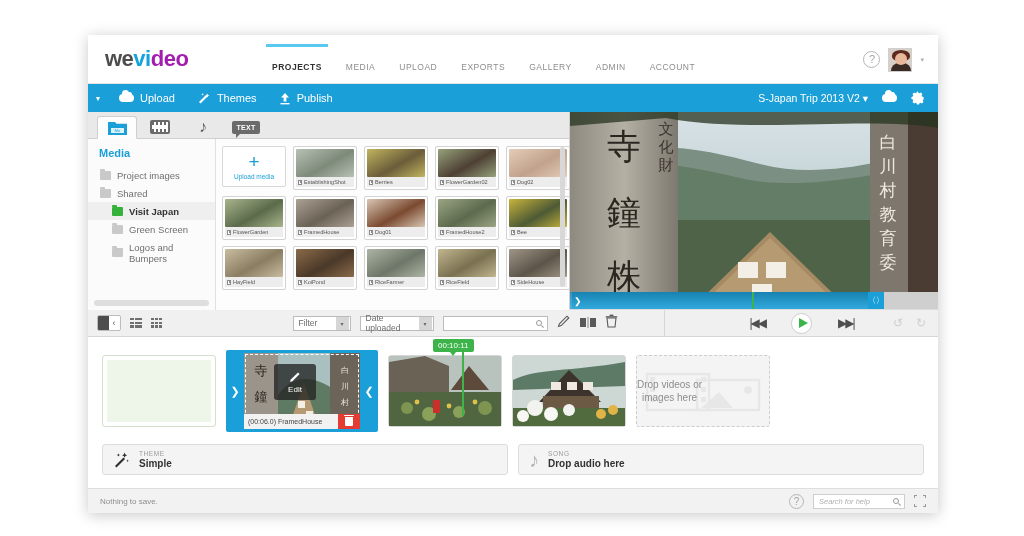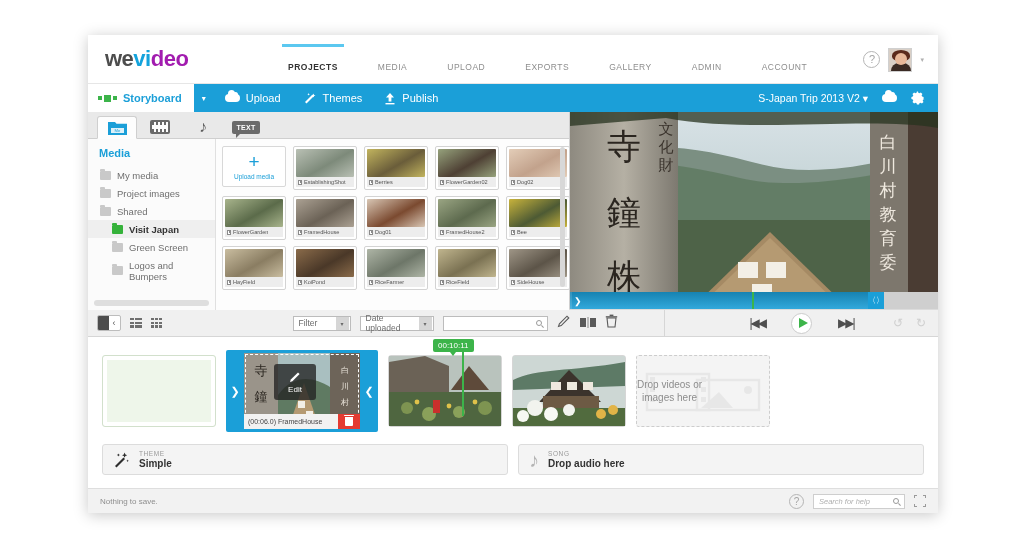--- a/index.html
+++ b/index.html
@@ -35,21 +35,20 @@
   #logo .vi { color: #14a3dc; }
   #logo .deo { color: #a21caf; }
   #nav-items {
     position: absolute; left: 182px; top: 0px;
     height: 49px; display: flex; align-items: center; gap: 20px;
   }
   .nav-item {
     font-size: 8.5px; letter-spacing: 0.5px;
     color: #8d8d8d; cursor: pointer; padding: 18px 2px 4px;
     position: relative;
-    margin-left: 16px;
   }
   .nav-item.active { color: #333; font-weight: bold; }
   .nav-item.active::before {
     content: ""; position: absolute; left: -4px; right: -4px; top: 0;
     height: 3px; background: #5bc8f0;
   }
   #nav-right {
     position: absolute; right: 14px; top: 0; height: 49px;
     display: flex; align-items: center; gap: 8px;
   }
@@ -433,28 +432,20 @@
       <div id="avatar">
         <div class="body"></div>
         <div class="hair"></div>
         <div class="face"></div>
       </div>
       <div class="caret-tiny">▾</div>
     </div>
   </div>
 
   <div id="blue-bar">
-    <div id="storyboard-tab">
-      <span class="sb-dots">
-          <i class="d1"></i>
-          <i class="d2"></i>
-          <i class="d3"></i>
-        </span>
-      <span>Storyboard</span>
-    </div>
     <div class="blue-caret">▾</div>
     <div class="blue-btn">
       <span class="icon-cloud"></span>
       <span>Upload</span>
     </div>
     <div class="blue-btn">
       <span class="icon-wand">
         <svg width="14" height="13" viewBox="0 0 14 13">
             <path d="M2 11.5 L9.5 4 L11 5.5 L3.5 13 Z" fill="#fff" transform="translate(0,-1.5)"></path>
             <path d="M10.5 1.5 l.6 1.4 1.4.6 -1.4.6 -.6 1.4 -.6-1.4 -1.4-.6 1.4-.6z" fill="#fff"></path>
@@ -504,24 +495,20 @@
           <span class="ic-note">♪</span>
         </div>
         <div class="tab-btn">
           <span class="ic-text">TEXT</span>
         </div>
       </div>
 
       <div id="media-body">
         <div id="tree">
           <div id="tree-title">Media</div>
-          <div class="tree-row">
-            <span class="fold"></span>
-            <span>My media</span>
-          </div>
           <div class="tree-row">
             <span class="fold"></span>
             <span>Project images</span>
           </div>
           <div class="tree-row">
             <span class="fold"></span>
             <span>Shared</span>
           </div>
           <div class="tree-row child selected">
             <span class="fold green"></span>

